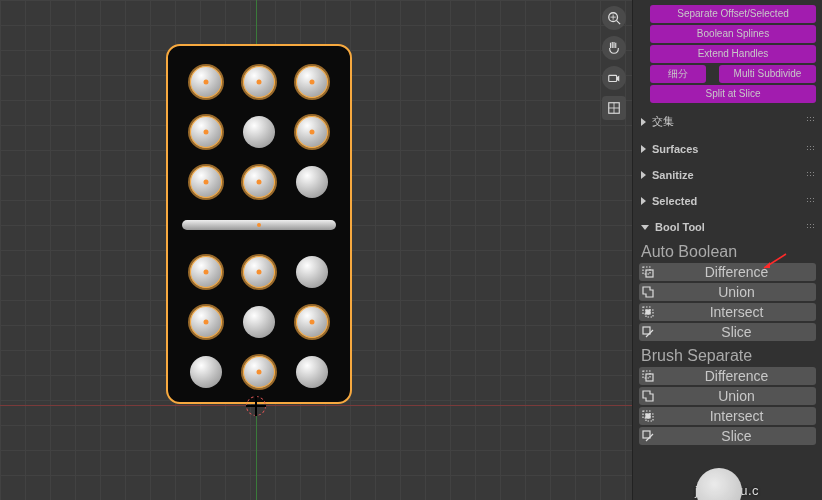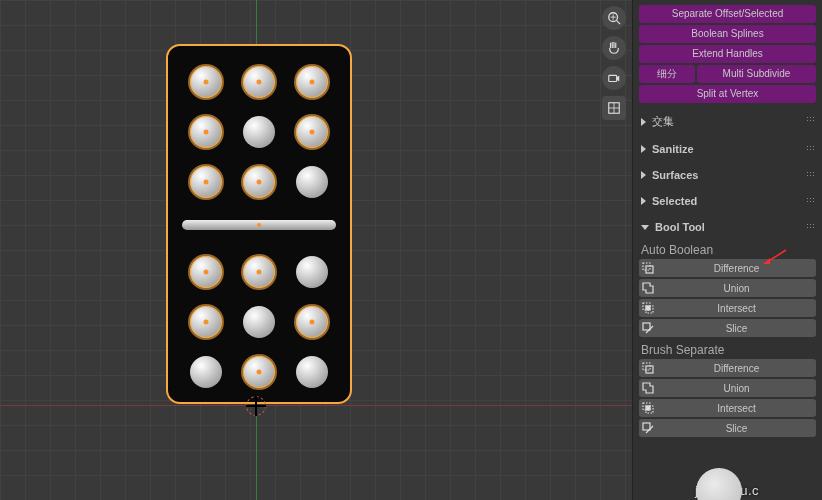--- a/index.html
+++ b/index.html
@@ -22,31 +22,31 @@
   .dot.sel::after { content: ""; position: absolute; left: 50%; top: 50%; width: 5px; height: 5px; background: #f79030; border-radius: 50%; transform: translate(-50%,-50%); }
   .divider-bar { position: absolute; left: 14px; right: 14px; top: 174px; height: 10px; border-radius: 5px; background: linear-gradient(#eee,#999); }
   .divider-bar::after { content: ""; position: absolute; left: 50%; top: 50%; width: 4px; height: 4px; background: #f79030; border-radius: 50%; transform: translate(-50%,-50%); }
   .cursor3d { position: absolute; left: 246px; top: 396px; width: 20px; height: 20px; }
   .cursor3d .ring { position: absolute; inset: 0; border: 1px dashed #d55; border-radius: 50%; }
   .cursor3d .c1 { position: absolute; left: 9px; top: 0; width: 2px; height: 20px; background: #000; }
   .cursor3d .c2 { position: absolute; top: 9px; left: 0; height: 2px; width: 20px; background: #000; }
 
   .sidepanel { width: 190px; background: #313131; border-left: 1px solid #222; display: flex; flex-direction: column; }
   .btn-row { display: flex; gap: 2px; padding: 1px 6px; }
-  .sbtn { flex: 1; height: 18px; line-height: 18px; text-align: center; background: #701a75; border-radius: 3px; font-size: 10px; cursor: pointer; }
+  .sbtn { flex: 1; height: 18px; line-height: 18px; text-align: center; background: #a21caf; border-radius: 3px; font-size: 10px; cursor: pointer; margin-left: 11px; }
   .panel-header { display: flex; align-items: center; padding: 4px 8px; margin-top: 6px; gap: 6px; cursor: pointer; position: relative; }
   .panel-header .arrow { width: 0; height: 0; border-left: 4px solid transparent; border-right: 4px solid transparent; border-top: 5px solid #c8c8c8; display: inline-block; }
   .panel-header.collapsed .arrow { border-top: 4px solid transparent; border-bottom: 4px solid transparent; border-left: 5px solid #c8c8c8; border-right: 0; }
   .panel-header .grip { position: absolute; right: 6px; top: 6px; width: 10px; height: 7px; background-image: radial-gradient(#888 1px, transparent 1px); background-size: 3px 3px; }
   .panel-body { padding: 2px 6px 6px 6px; }
-  .section-label { font-size: 12px; padding: 4px 2px 2px 2px; color: #aaa; }
+  .section-label { font-size: 16px; padding: 4px 2px 2px 2px; color: #aaa; }
   .opbtn { display: flex; align-items: center; height: 18px; background: #545454; border-radius: 3px; margin-bottom: 2px; cursor: pointer; position: relative; }
   .opbtn .ic { width: 18px; height: 18px; display: flex; align-items: center; justify-content: center; }
   .opbtn .ic svg { width: 12px; height: 12px; fill: none; stroke: #ddd; stroke-width: 1.2; }
-  .opbtn .lab { flex: 1; text-align: center; font-size: 10px; }
+  .opbtn .lab { flex: 1; text-align: center; font-size: 14px; }
   .arrow-ann { position: absolute; right: 28px; top: -10px; pointer-events: none; }
   .arrow-ann svg { width: 30px; height: 18px; }
   .watermark { position: absolute; right: 2px; bottom: 2px; width: 186px; pointer-events: none; opacity: 0.9; display:flex; align-items:center; justify-content:center; }
   .watermark .wmtxt { font-size: 13px; color: #eee; letter-spacing: 0.5px; text-shadow: 0 0 3px #000; }
   .watermark .logo { width: 46px; height: 46px; border-radius: 50%; background: radial-gradient(circle at 40% 35%, #fff, #ccc); position: absolute; right: 78px; }
 </style>
 </head>
 <body>
 
 <div class="app">
@@ -133,36 +133,36 @@
         <div class="sbtn">Boolean Splines</div>
       </div>
     <div class="btn-row">
         <div class="sbtn">Extend Handles</div>
       </div>
     <div class="btn-row">
       <div class="sbtn" style="flex:0 0 56px">细分</div>
       <div class="sbtn">Multi Subdivide</div>
     </div>
     <div class="btn-row">
-        <div class="sbtn">Split at Vertex</div>
+        <div class="sbtn">Split at Slice</div>
       </div>
 
     <div class="panel-header collapsed">
         <span class="arrow"></span>
         <span>交集</span>
         <span class="grip"></span>
       </div>
     <div class="panel-header collapsed">
         <span class="arrow"></span>
+        <b>Surfaces</b>
+        <span class="grip"></span>
+      </div>
+    <div class="panel-header collapsed">
+        <span class="arrow"></span>
         <b>Sanitize</b>
-        <span class="grip"></span>
-      </div>
-    <div class="panel-header collapsed">
-        <span class="arrow"></span>
-        <b>Surfaces</b>
         <span class="grip"></span>
       </div>
     <div class="panel-header collapsed">
         <span class="arrow"></span>
         <b>Selected</b>
         <span class="grip"></span>
       </div>
     <div class="panel-header">
         <span class="arrow"></span>
         <b>Bool Tool</b>

